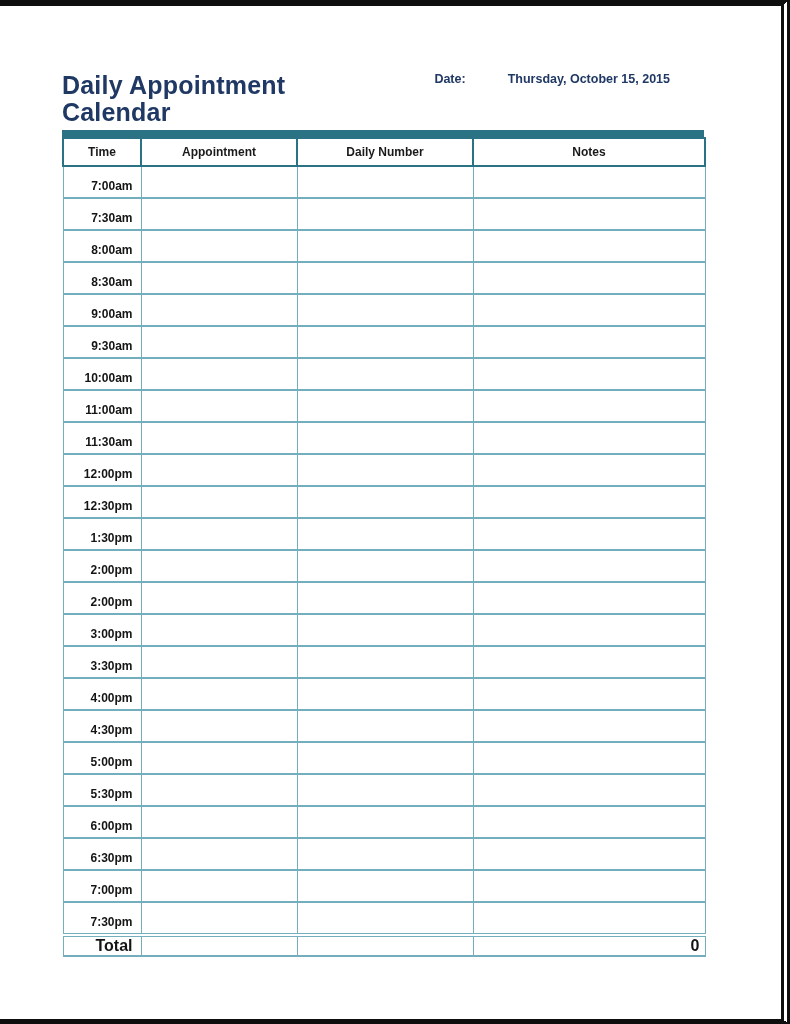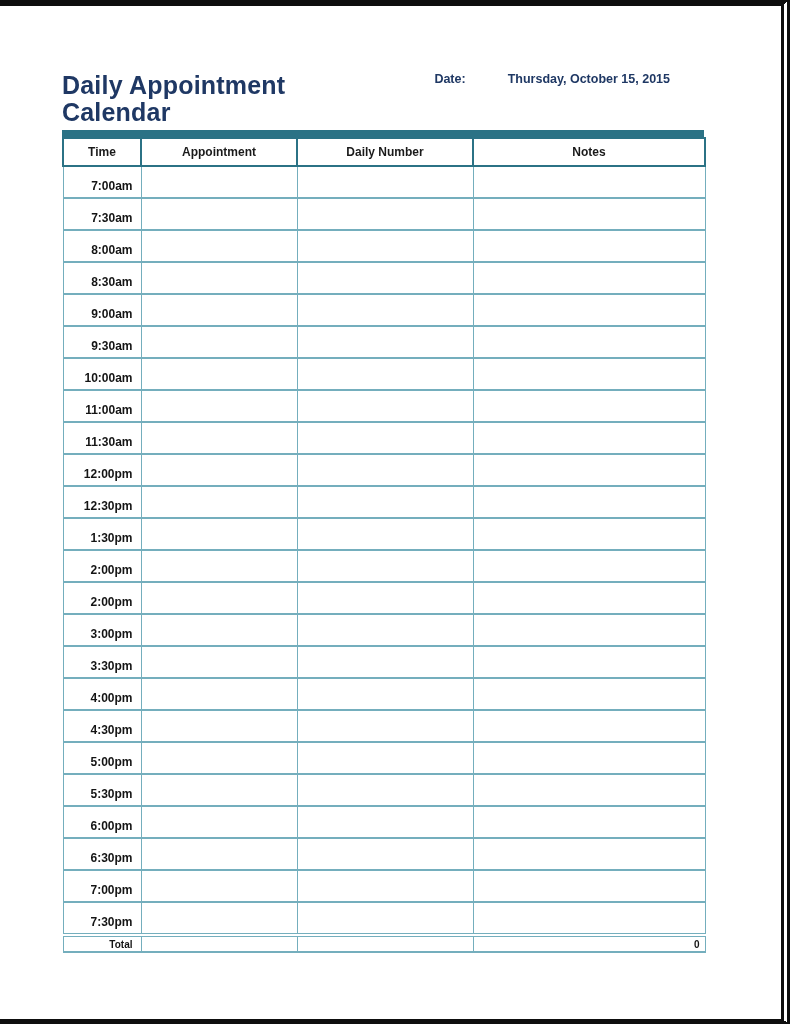--- a/index.html
+++ b/index.html
@@ -77,21 +77,21 @@
     text-align: right;
     padding: 12px 8px 4px 0;
     font-weight: bold;
     color: #141414;
   }
   tfoot td {
     height: 17px;
     border: 1px solid var(--teal-light, #74AEBD);
     border-top: 4px double var(--teal-light, #74AEBD);
     border-bottom: 2px solid var(--teal-light, #74AEBD);
-    font-size: 10px;
+    font-size: 16px;
     font-weight: bold;
     color: #141414;
     vertical-align: middle;
     background: #ffffff;
   }
   tfoot td.total-label { text-align: right; padding-right: 8px; }
   tfoot td.total-value { text-align: right; padding-right: 5px; }
 </style>
 </head>
 <body>

